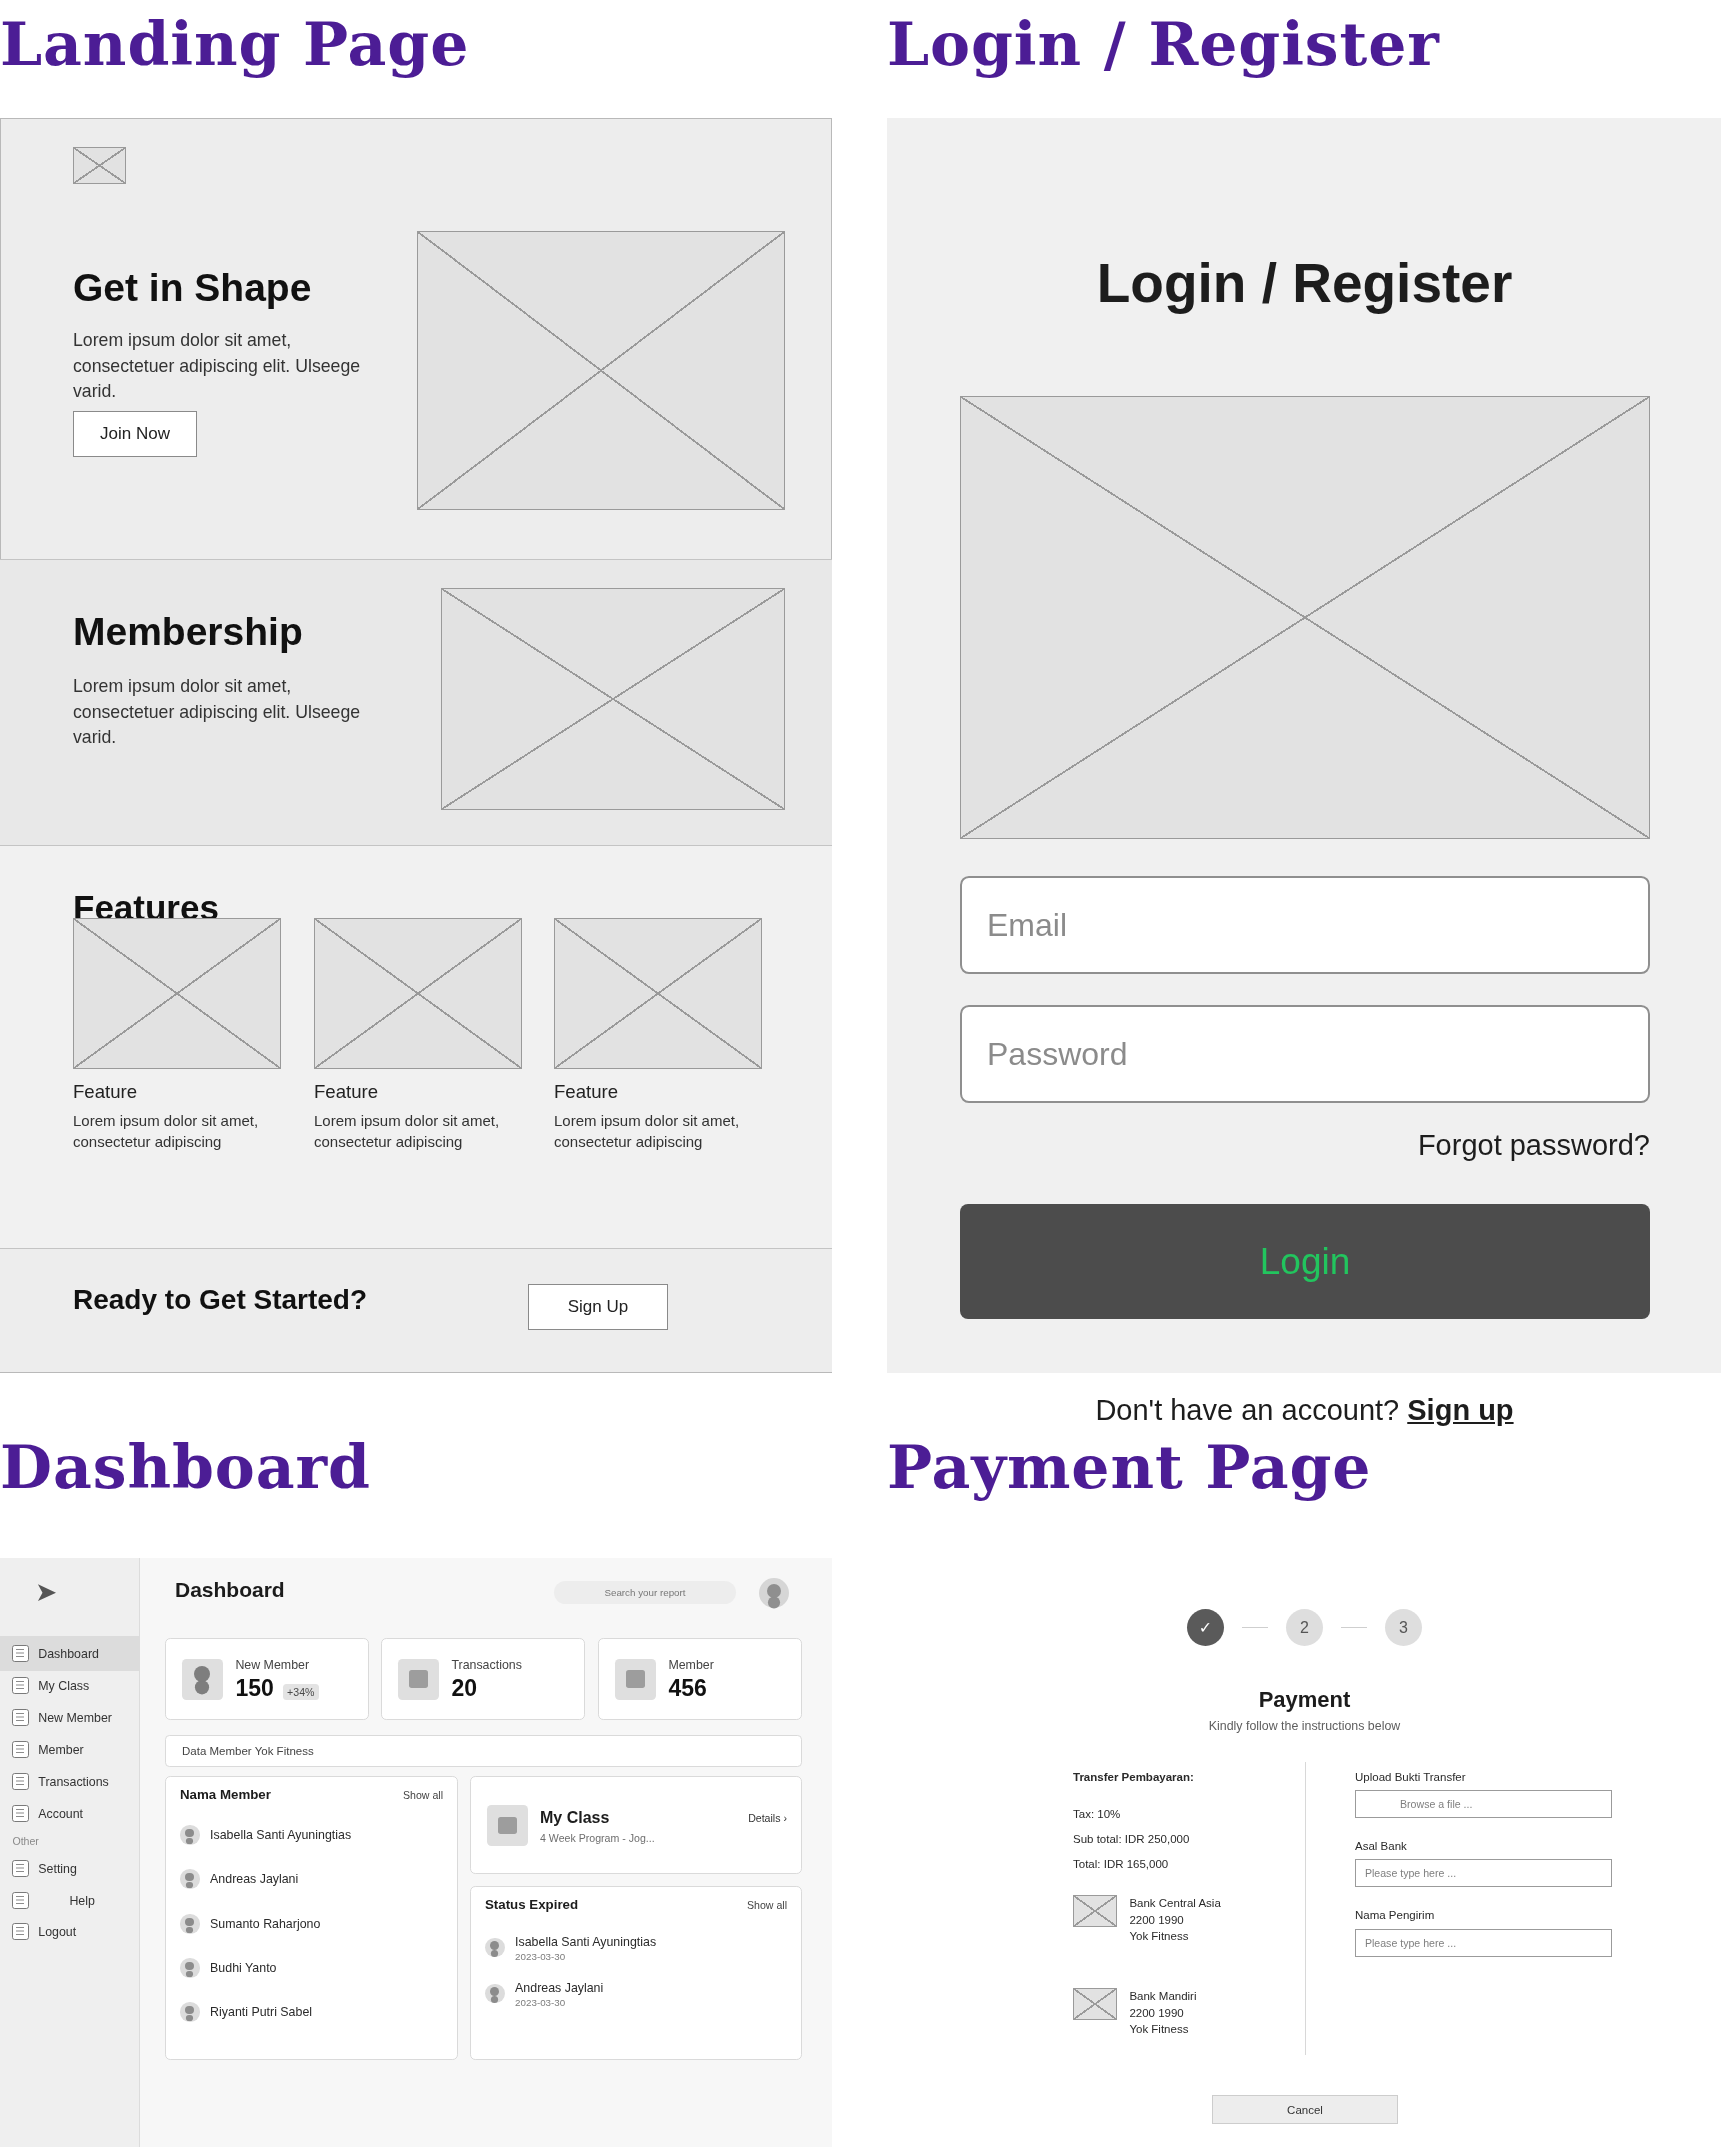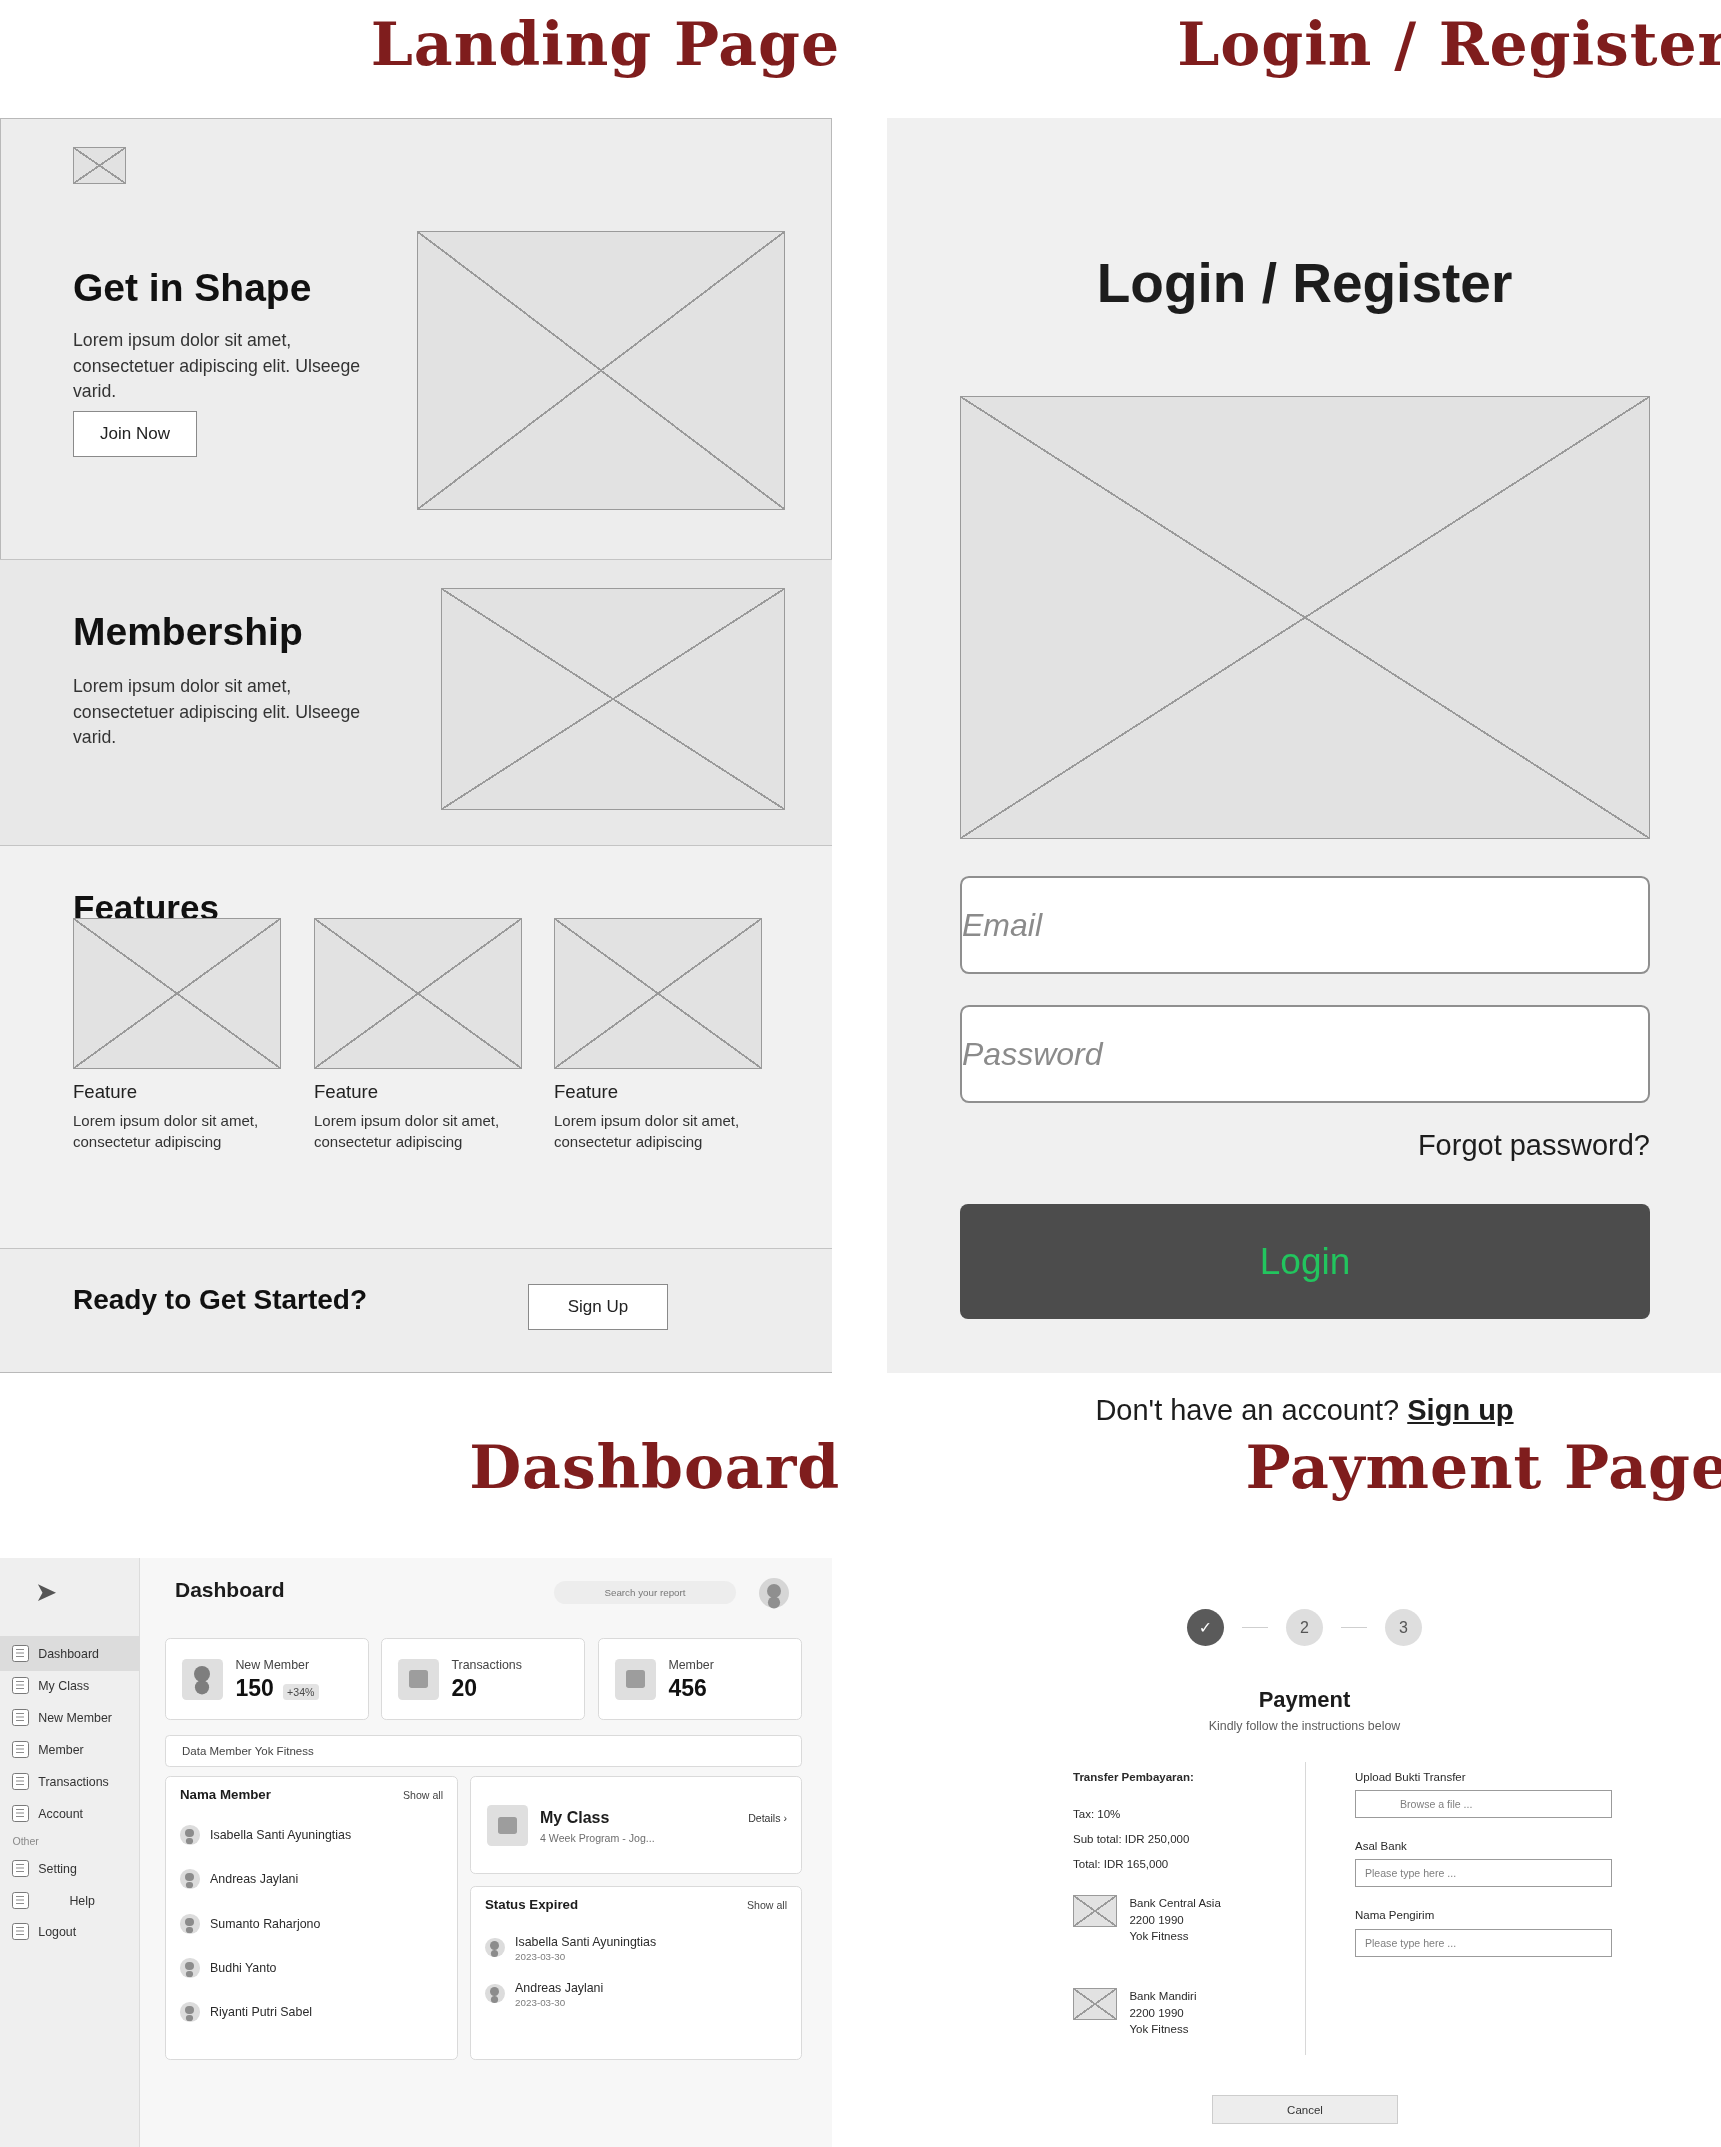--- a/index.html
+++ b/index.html
@@ -21,24 +21,23 @@
     height: 2147px;
   }
 
   
   .section-title {
     position: absolute;
     font-family: "DejaVu Serif", serif;
     font-weight: bold;
     font-size: 60px;
     letter-spacing: 0.9px;
-    color: #7f1d1d;
-    text-align: right;
+    color: #4c1d95;
+    text-align: left;
     white-space: nowrap;
-    padding-left: 8px;
   }
 
   
   .ph {
     position: relative;
     background: #e2e2e2;
     border: 1.8px solid #9a9a9a;
     box-sizing: border-box;
   }
   .ph::before, .ph::after {
@@ -153,23 +152,23 @@
   .login-field {
     position: absolute;
     left: 73px;
     width: 690px; height: 98px;
     background: #fff;
     border: 2.7px solid #8f8f8f;
     border-radius: 8.9px;
     box-sizing: border-box;
     display: flex;
     align-items: center;
+    padding-left: 25px;
     font-size: 32px;
     color: #8b8b8b;
-    font-style: italic;
   }
   #field-email { top: 758px; }
   #field-password { top: 887px; }
   #forgot-pass {
     position: absolute;
     left: 73px; top: 1011px;
     width: 690px;
     text-align: right;
     font-size: 29px;
     color: #1d1d1d;

